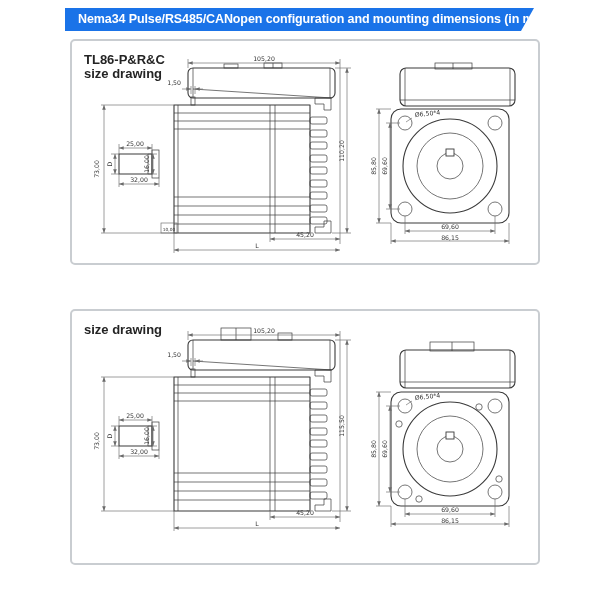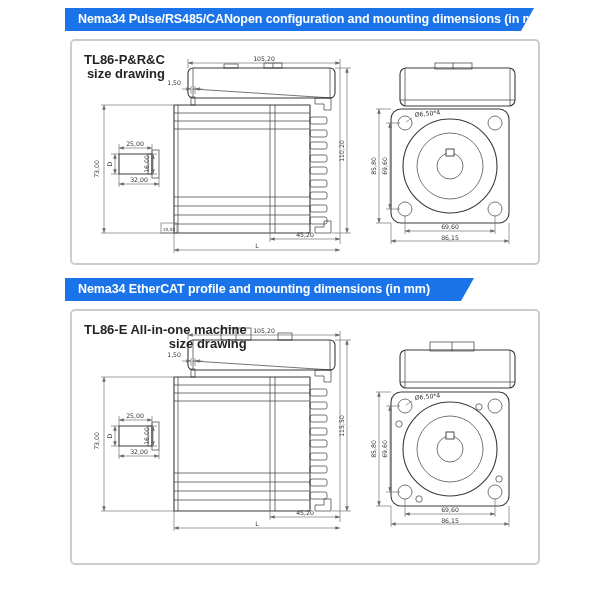--- a/index.html
+++ b/index.html
@@ -7,21 +7,21 @@
   .banner{
     position:absolute;left:65px;height:23px;background:#1a73e8;color:#fff;
     font-weight:bold;font-size:12.5px;line-height:23px;padding-left:13px;
     clip-path:polygon(0 0,100% 0,calc(100% - 13px) 100%,0 100%);
     white-space:nowrap;letter-spacing:-0.1px;
   }
   .banner1{top:8px;width:456px;}
   .banner2{top:278px;width:396px;}
   .panel{
     position:absolute;left:70px;width:466px;background:#fff;
-    border:2px solid #c9cdd1;border-radius:5px;box-sizing:content-box;text-align:right;
+    border:2px solid #c9cdd1;border-radius:5px;box-sizing:content-box;
   }
   .panel1{top:39px;height:222px;}
   .panel2{top:309px;height:252px;}
   .ptitle{position:absolute;left:12px;top:12px;font-weight:bold;font-size:13px;color:#242424;line-height:14px;z-index:2;}
   .psvg{position:absolute;left:0;top:0;width:100%;height:100%;}
   .ol{fill:none;stroke:#3b3b3b;stroke-width:1.1;stroke-linejoin:round;stroke-linecap:round;}
   .il{fill:none;stroke:#3b3b3b;stroke-width:0.7;}
   .dl{fill:none;stroke:#6a6a6a;stroke-width:0.65;}
   .dt{font:6.2px "DejaVu Sans",sans-serif;fill:#333;}
   .dts{font:4.3px "DejaVu Sans",sans-serif;fill:#333;}
@@ -164,27 +164,23 @@
         <line class="dl" x1="507" y1="222" x2="507" y2="243"></line>
         <text class="dt" x="413" y="116" transform="rotate(-6 413 116)">Ø6,50*4</text>
         <text class="dt" x="373.5" y="165" text-anchor="middle" transform="rotate(-90 373.5 165)">85,80</text>
         <text class="dt" x="384.5" y="165" text-anchor="middle" transform="rotate(-90 384.5 165)">69,60</text>
         <text class="dt" x="448" y="228" text-anchor="middle">69,60</text>
         <text class="dt" x="448" y="238.5" text-anchor="middle">86,15</text>
       </g>
     </svg>
   </div>
 
-  <div class="banner banner2">
-    <span>Nema34 EtherCAT profile and mounting dimensions (in mm)</span>
-  </div>
 
   <div class="panel panel2">
     <div class="ptitle">
-      <div>TL86-E All-in-one machine</div>
       <div>size drawing</div>
     </div>
     <svg class="psvg" viewBox="70 310 466 252">
       <defs>
         <marker id="ar2" viewBox="0 0 10 10" refX="9.5" refY="5" markerWidth="8" markerHeight="8" orient="auto-start-reverse">
           <path d="M0.5,1.5 L9.5,5 L0.5,8.5 Z" fill="#6a6a6a"></path>
         </marker>
       </defs>
 
       <g>

